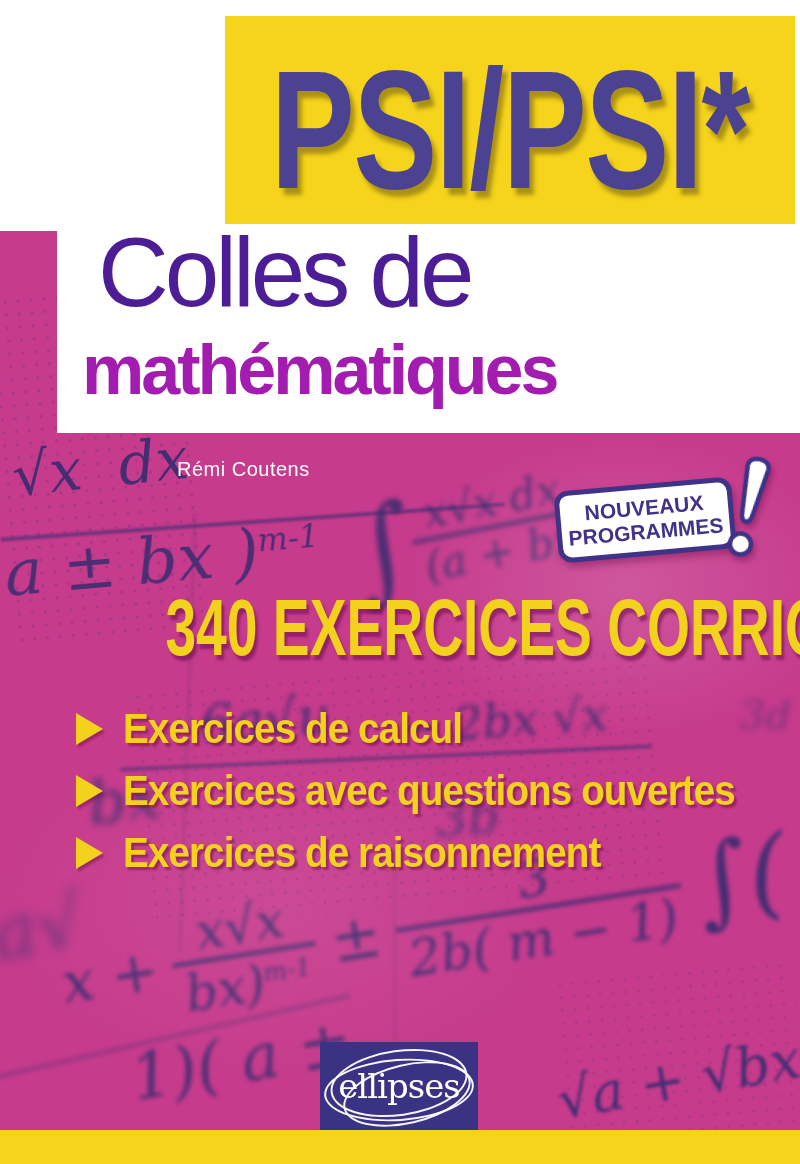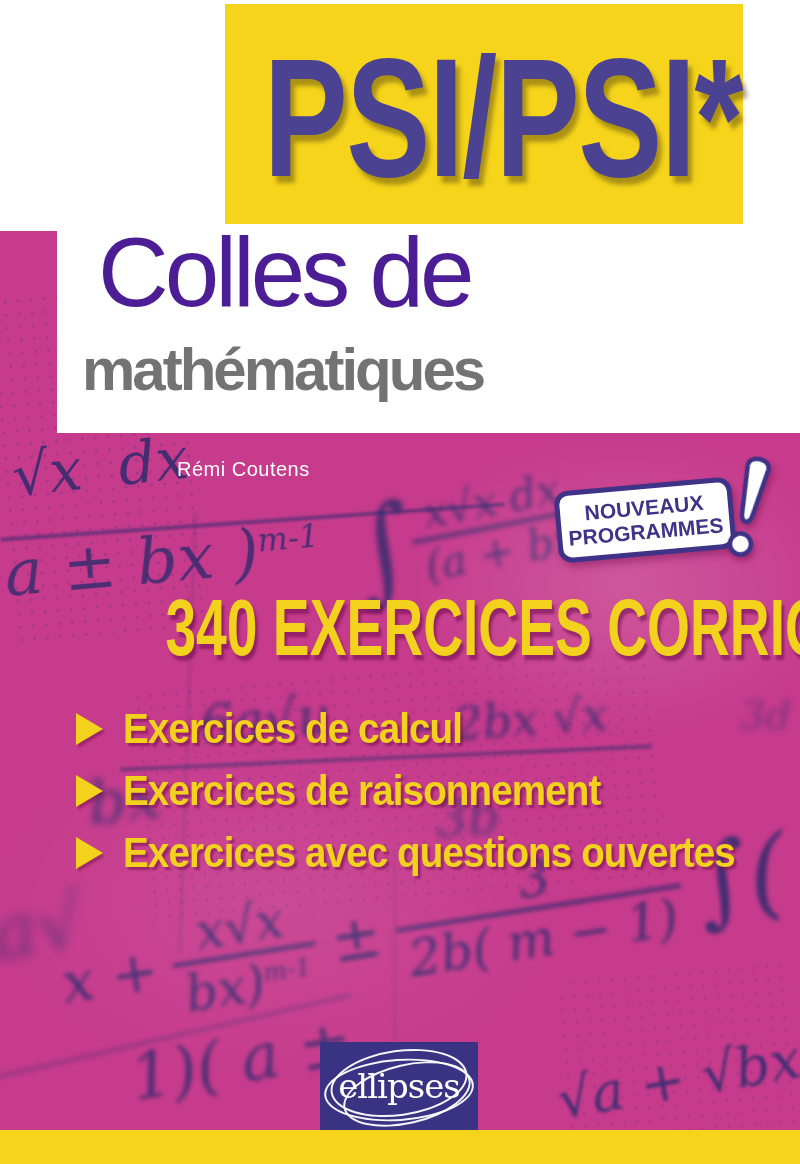--- a/index.html
+++ b/index.html
@@ -3,22 +3,22 @@
 <meta charset="utf-8">
 <style>
   html,body { margin:0; padding:0; background:#e8e8e8; }
   .page {
     position:relative; width:800px; height:1164px; background:#ffffff;
     overflow:hidden; font-family:"Liberation Sans", sans-serif; margin:0 auto;
   }
 
   
   .series-band {
-    position:absolute; left:225px; top:4px; width:480px; height:224px;
-    background:#f6d41b; display:flex; align-items:center; justify-content:center;padding-left:38px;
+    position:absolute; left:225px; top:16px; width:570px; height:224px;
+    background:#f6d41b; display:flex; align-items:center; justify-content:center;
   }
   .series-label {
     font-size:168px; font-weight:700; color:#4b4292; line-height:1;
     transform:scaleX(.75); transform-origin:center; letter-spacing:-2px;
     text-shadow:6px 7px 5px rgba(95,80,15,.5); padding-top:4px; white-space:nowrap;
   }
 
   
   .pink-body {
     position:absolute; left:0; top:231px; width:800px; height:933px;
@@ -43,21 +43,21 @@
   .fnum { display:block; padding:0 8px 2px; }
   .fden { display:block; border-top:4px solid currentColor; padding:4px 8px 0; }
   sup.mexp { font-size:.5em; vertical-align:super; font-style:italic; }
 
   
   .title-band {
     position:absolute; left:57px; top:224px; width:743px; height:209px;
     background:#ffffff; box-sizing:border-box; padding:2px 0 0 25px;
   }
   .title-line1 { font-size:98px; font-weight:400; color:#4c1d95; letter-spacing:-4px; line-height:92px;margin-left:16px; }
-  .title-line2 { font-size:60px; font-weight:700; color:#737373; letter-spacing:-3px; line-height:104px; }
+  .title-line2 { font-size:70px; font-weight:700; color:#a21caf; letter-spacing:-3px; line-height:104px; }
 
   
   .author { position:absolute; left:177px; top:458px; font-size:20px; color:#ffffff; letter-spacing:.5px; }
 
   
   .badge-group { position:absolute; left:550px; top:452px; width:235px; height:128px; }
   .badge-rect {
     position:absolute; left:6px; top:32px; width:168px; height:62px;
     background:#ffffff; border:5px solid #3e3387; border-radius:14px;
     transform:rotate(-5deg); display:flex; flex-direction:column;
@@ -192,25 +192,25 @@
     <span class="headline-text">340 EXERCICES CORRIGÉS</span>
   </div>
 
   <div class="bullets">
     <div class="bullet-row">
       <span class="tri"></span>
       <span class="bullet-label">Exercices de calcul</span>
     </div>
     <div class="bullet-row">
       <span class="tri"></span>
-      <span class="bullet-label">Exercices de raisonnement</span>
+      <span class="bullet-label">Exercices avec questions ouvertes</span>
     </div>
     <div class="bullet-row">
       <span class="tri"></span>
-      <span class="bullet-label">Exercices avec questions ouvertes</span>
+      <span class="bullet-label">Exercices de raisonnement</span>
     </div>
   </div>
 
   <div class="logo">
     <div class="el e1"></div>
     <div class="el e2"></div>
     <div class="el e3"></div>
     <div class="logo-text">ellipses</div>
   </div>
 

